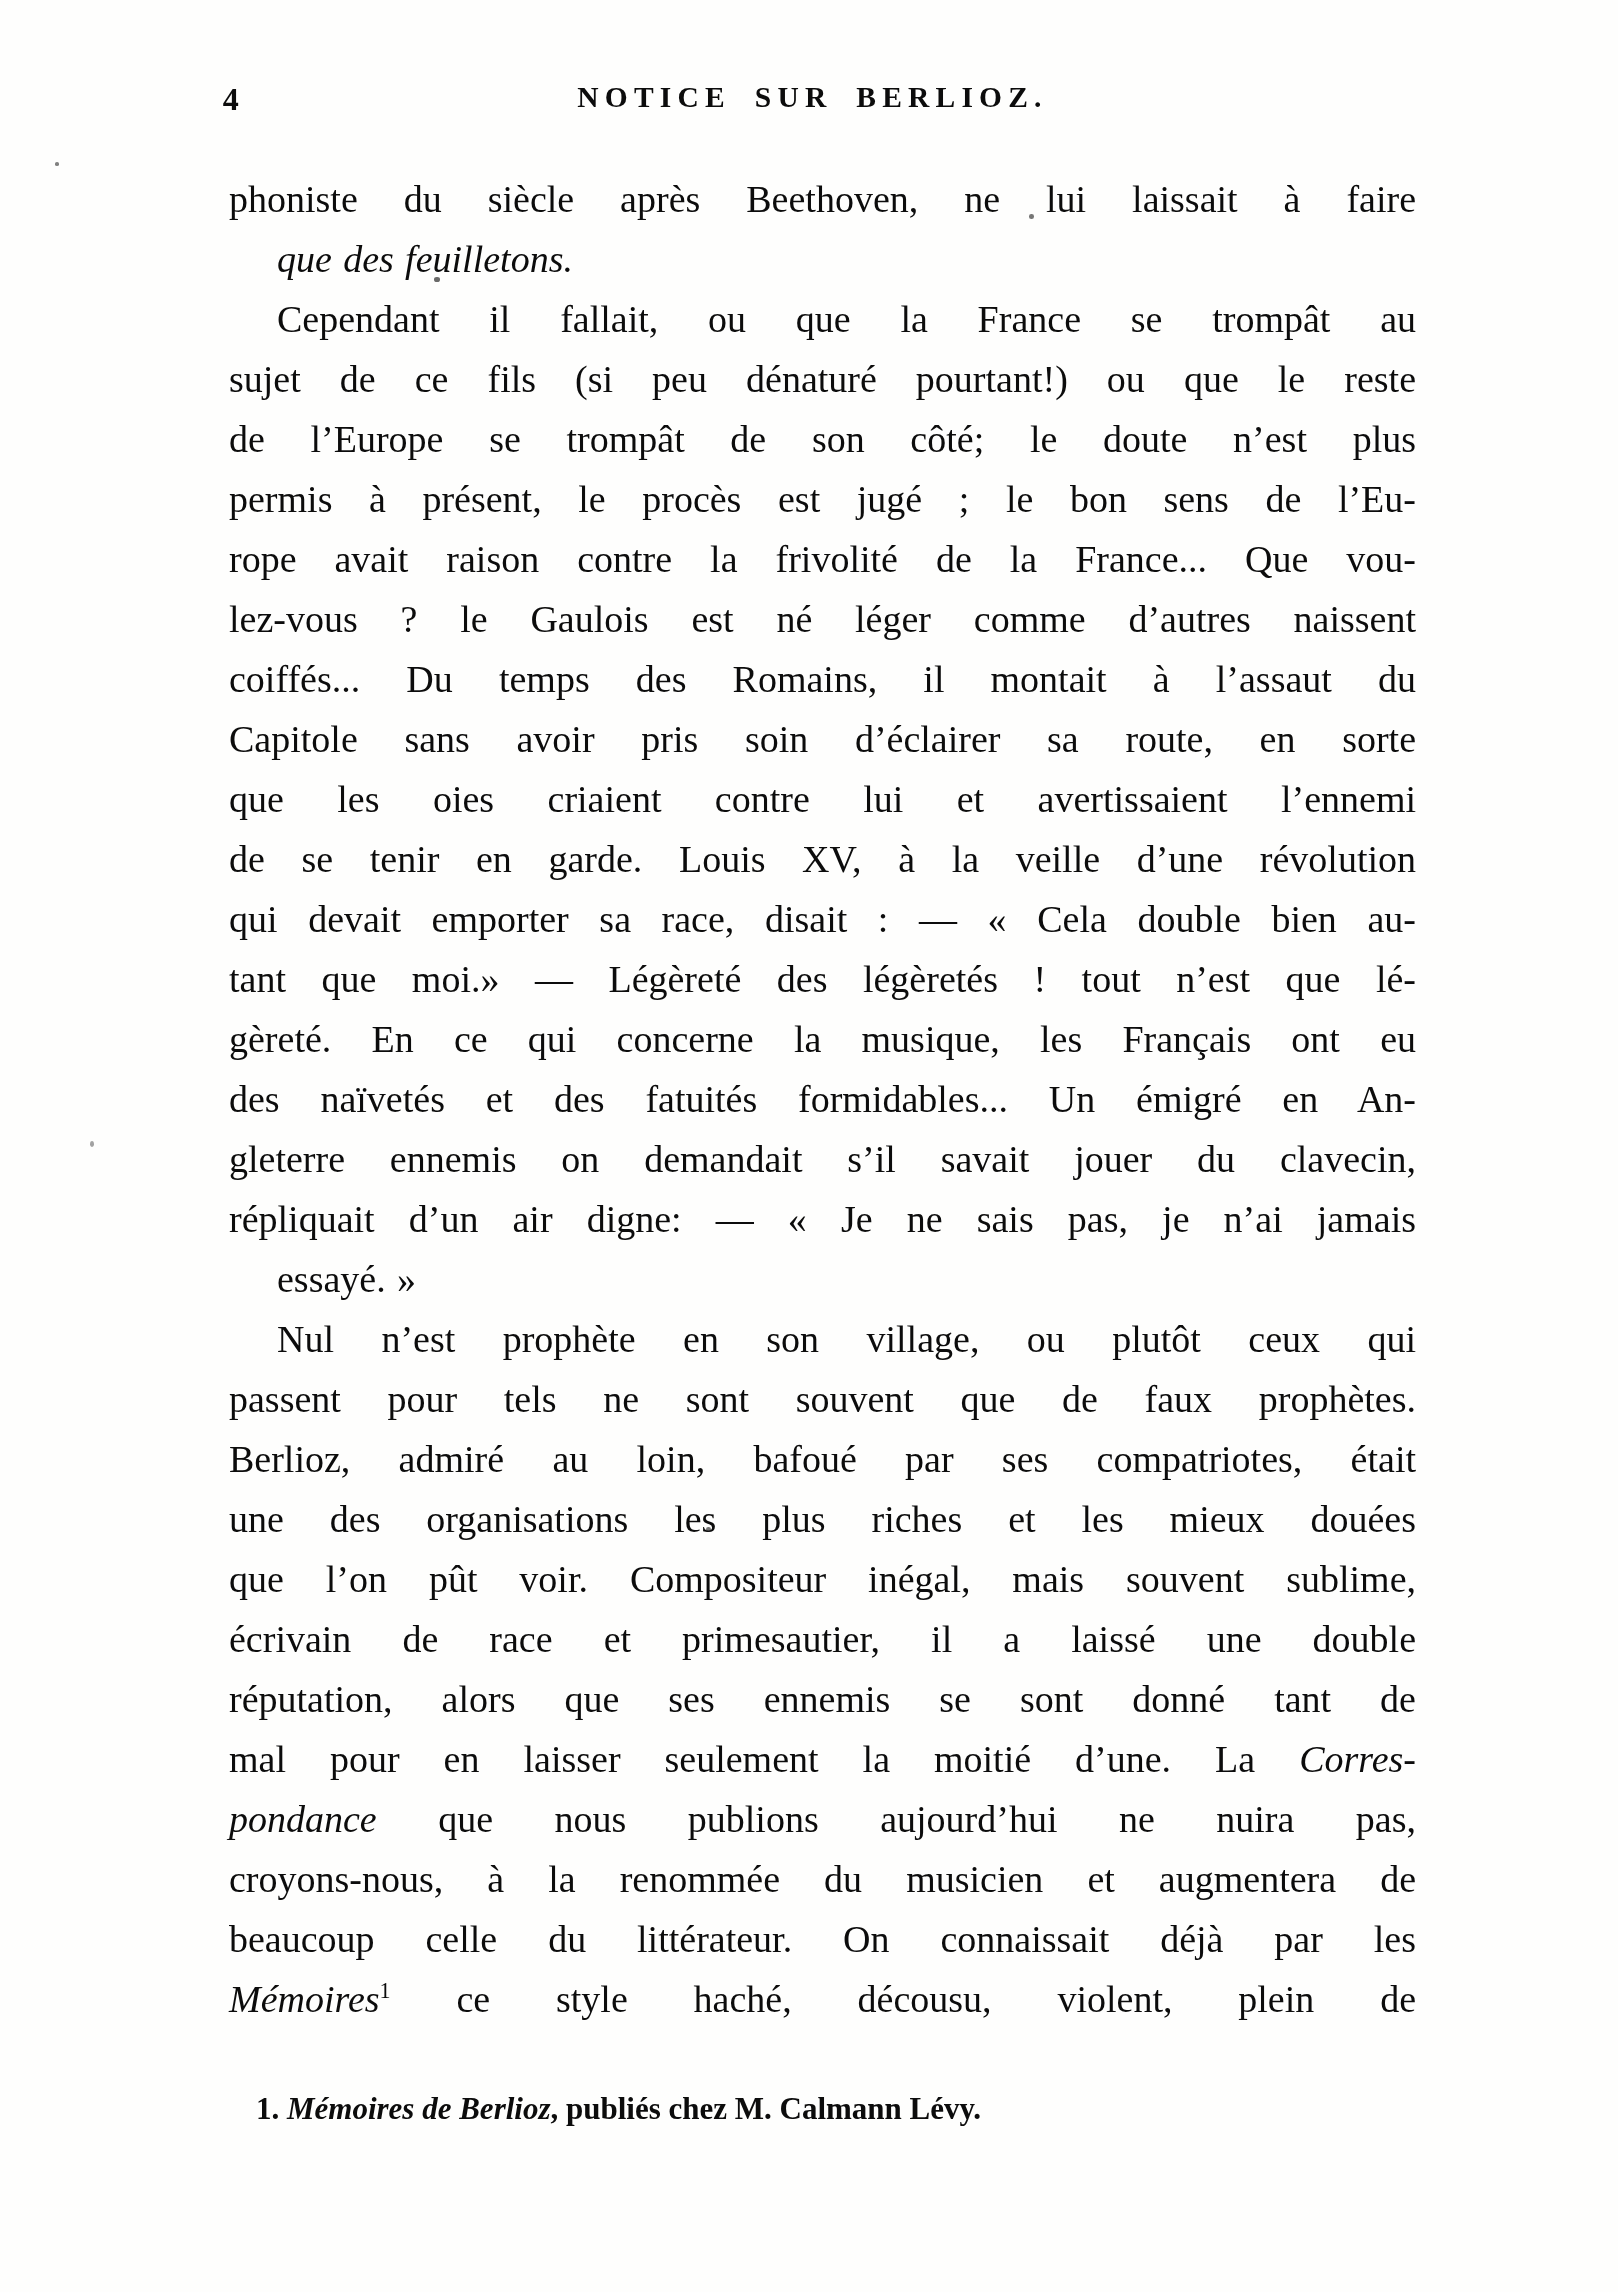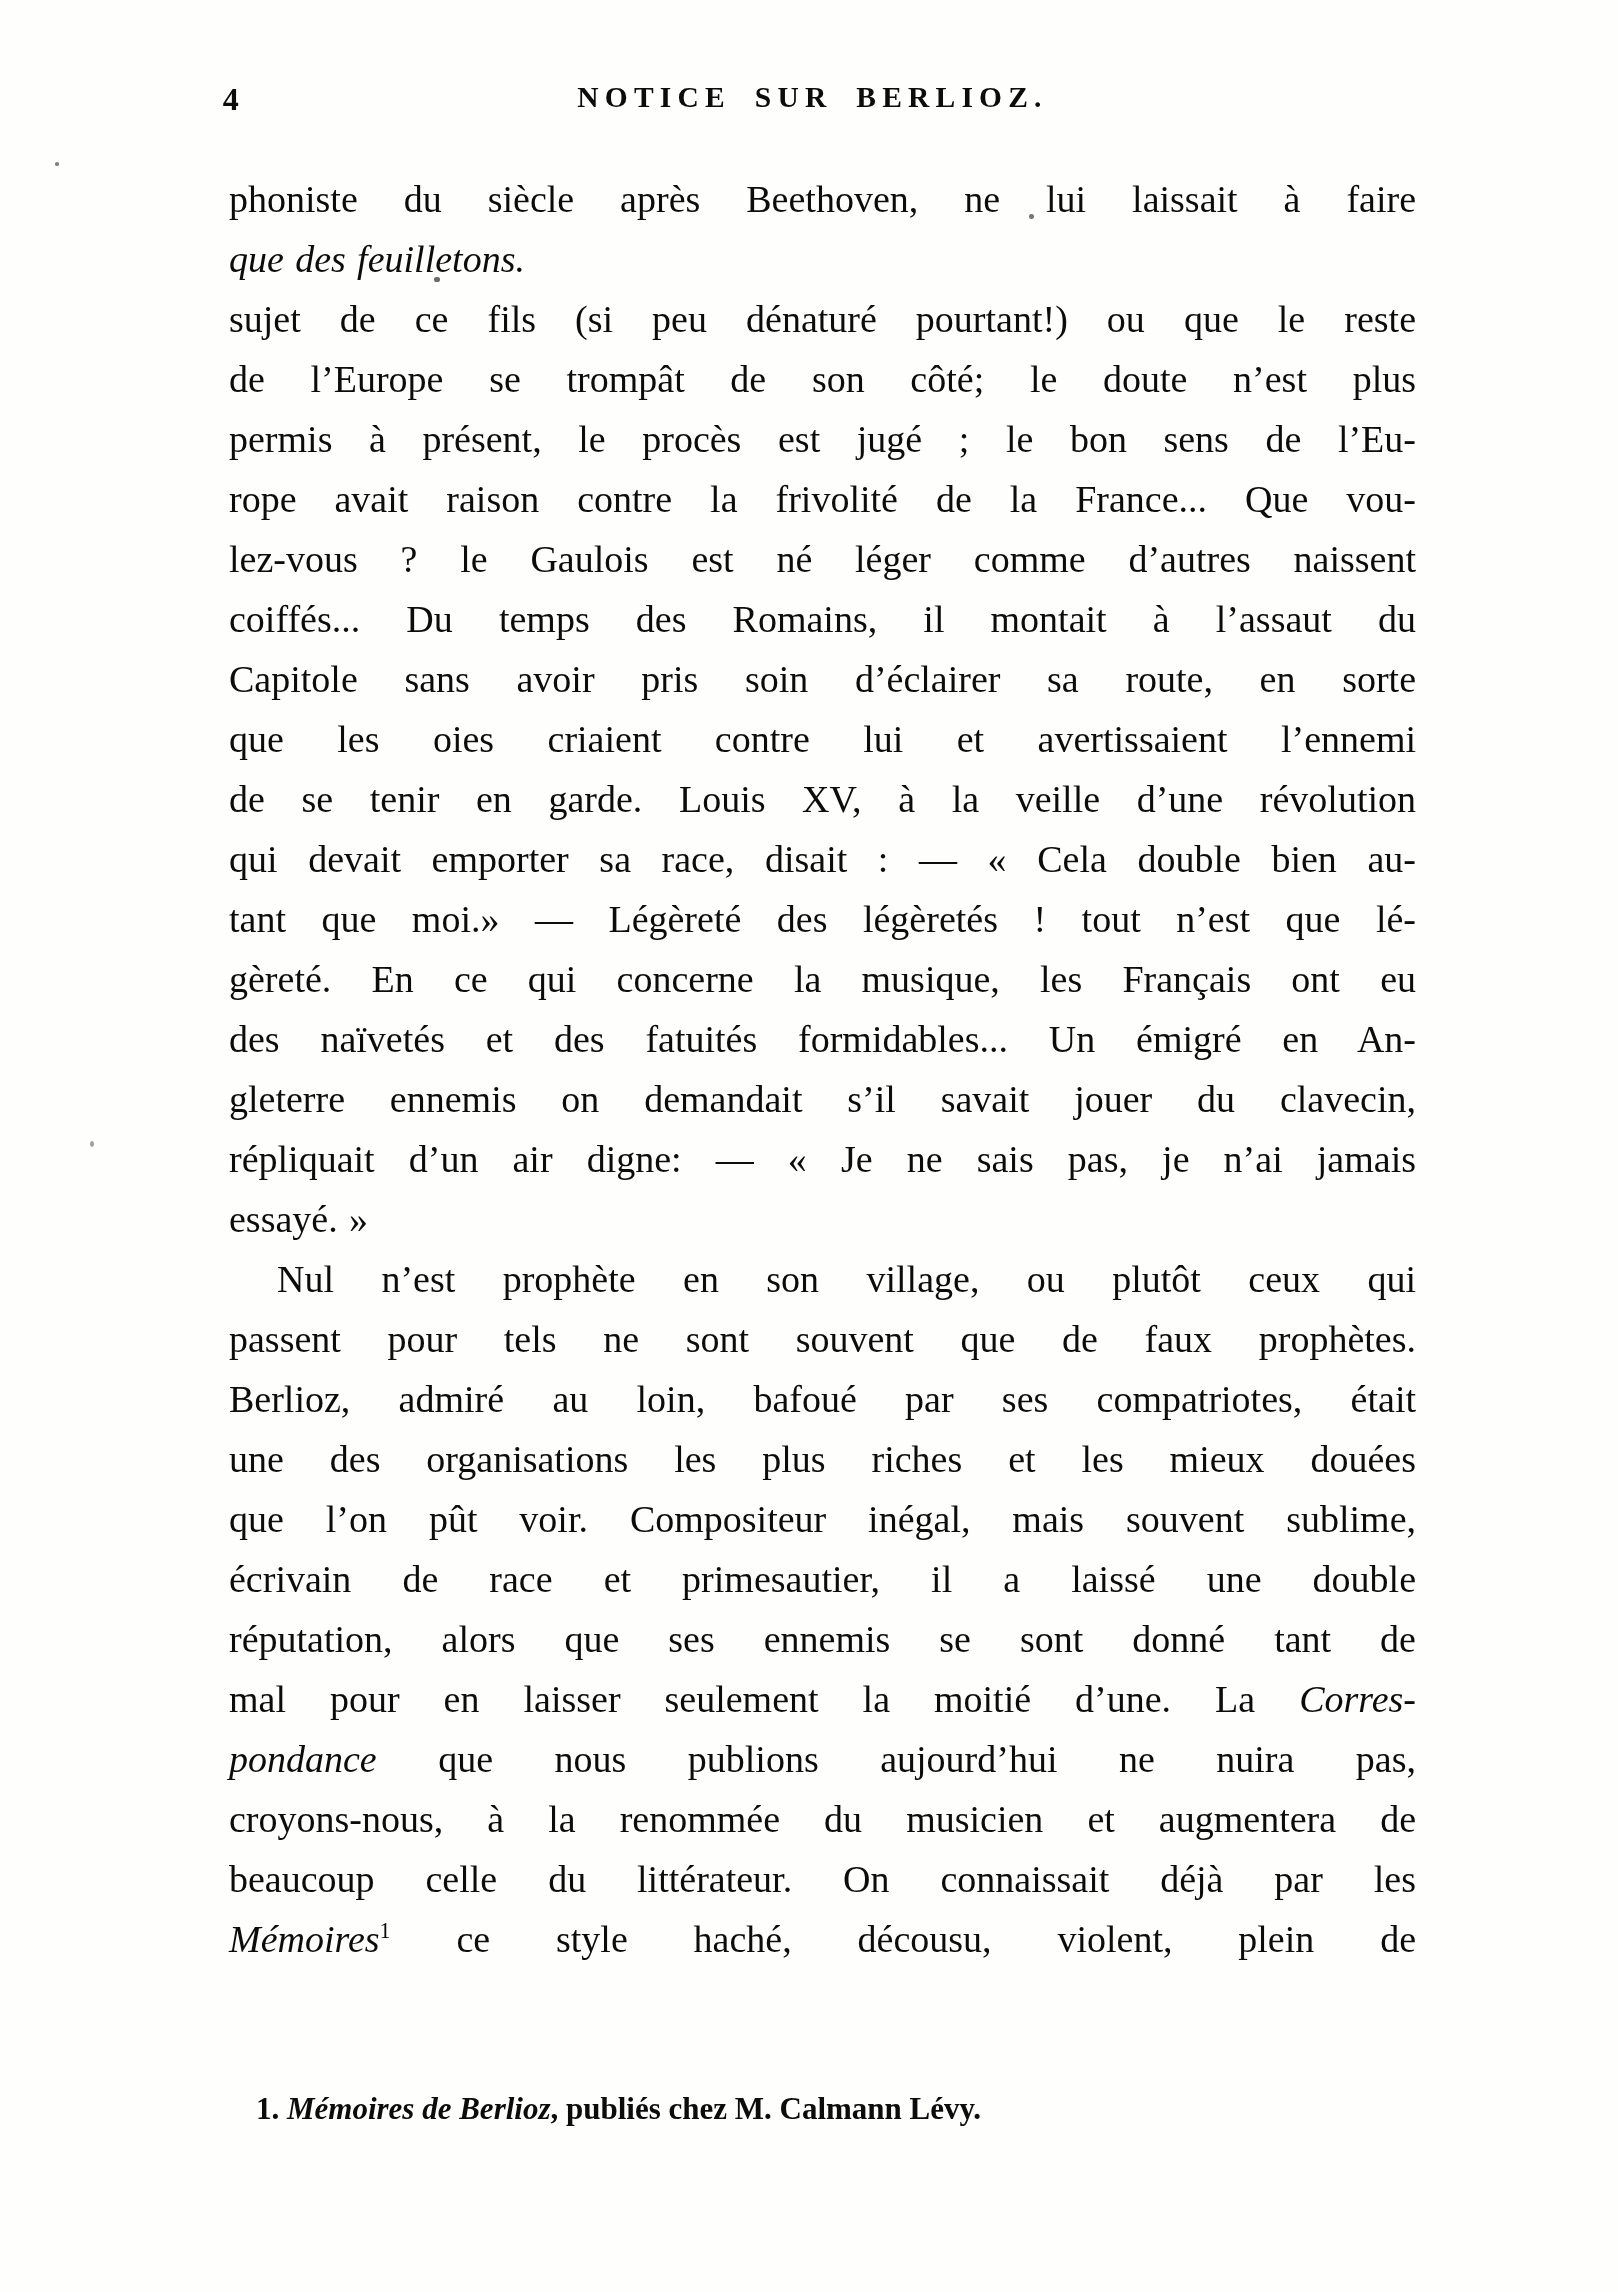--- a/index.html
+++ b/index.html
@@ -49,20 +49,21 @@
     height: 60px;
     line-height: 60px;
     font-size: 38px;
     word-spacing: 1.8px;
     text-align: justify;
     text-align-last: justify;
     white-space: normal;
   }
   .line.end {
     text-align-last: left;
+    margin-left: 48px;
   }
   .line.indent {
     text-indent: 48px;
   }
   .line em { font-style: italic; }
   .line sup {
     font-size: 58%;
     vertical-align: super;
     line-height: 0;
   }
@@ -94,20 +95,21 @@
 <div class="page">
 
   <div class="header">
     <span class="page-num">4</span>
     <div class="running-title">NOTICE SUR BERLIOZ.</div>
   </div>
 
   <div class="body-text">
       <div class="line"><span>phoniste du siècle après Beethoven, ne lui laissait à faire</span></div>
       <div class="line end"><em>que des feuilletons.</em></div>
+      <div class="line indent"><span>Cependant il fallait, ou que la France se trompât au</span></div>
       <div class="line"><span>sujet de ce fils (si peu dénaturé pourtant!) ou que le reste</span></div>
       <div class="line"><span>de l’Europe se trompât de son côté; le doute n’est plus</span></div>
       <div class="line"><span>permis à présent, le procès est jugé ; le bon sens de l’Eu-</span></div>
       <div class="line"><span>rope avait raison contre la frivolité de la France... Que vou-</span></div>
       <div class="line"><span>lez-vous ? le Gaulois est né léger comme d’autres naissent</span></div>
       <div class="line"><span>coiffés... Du temps des Romains, il montait à l’assaut du</span></div>
       <div class="line"><span>Capitole sans avoir pris soin d’éclairer sa route, en sorte</span></div>
       <div class="line"><span>que les oies criaient contre lui et avertissaient l’ennemi</span></div>
       <div class="line"><span>de se tenir en garde. Louis XV, à la veille d’une révolution</span></div>
       <div class="line"><span>qui devait emporter sa race, disait : — « Cela double bien au-</span></div>

